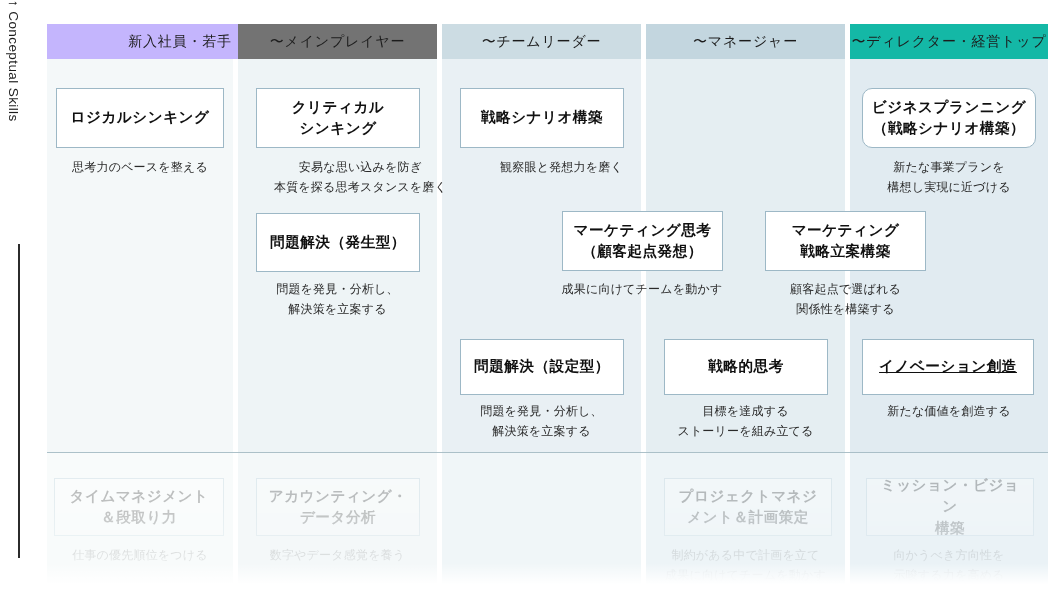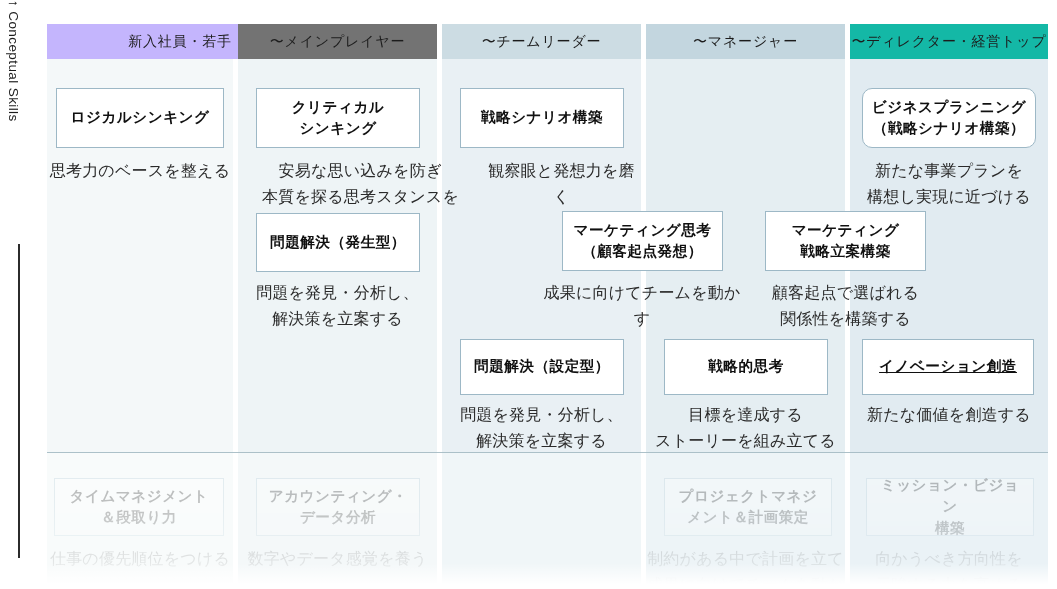--- a/index.html
+++ b/index.html
@@ -157,21 +157,21 @@
     font-weight: 700;
     color: #101010;
     letter-spacing: .5px;
     line-height: 1.45;
     padding: 4px 6px;
   }
   .caption {
     position: absolute;
     box-sizing: border-box;
     text-align: center;
-    font-size: 16px;
+    font-size: 12px;
     color: #2a2a2a;
     line-height: 1.65;
     letter-spacing: .2px;
   }
 
   
   .faded-wrap {
     position: absolute;
     left: 0; top: 0;
     width: 1057px;

